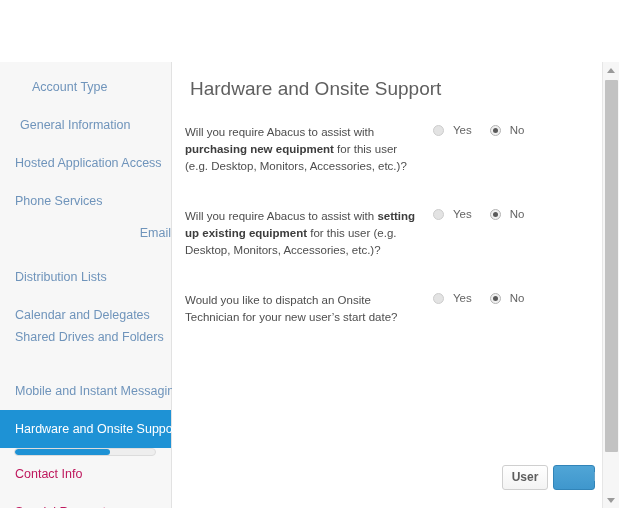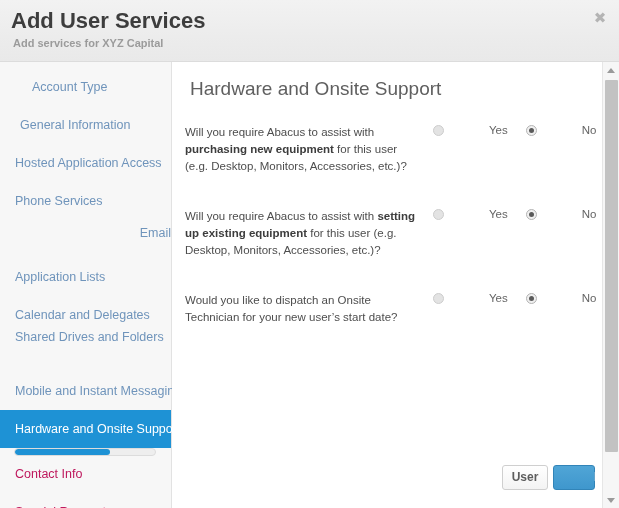--- a/index.html
+++ b/index.html
@@ -164,21 +164,20 @@
     left: 248px;
     top: 0;
     display: flex;
     align-items: center;
   }
   .radio-opt {
     display: flex;
     align-items: center;
     cursor: pointer;
     margin-right: 18px;
-    gap: 36px;
   }
   .radio-opt:last-child { margin-right: 0; }
   .radio-dot {
     width: 11px;
     height: 11px;
     border-radius: 50%;
     background: #e3e3e3;
     border: 1px solid #cdcdcd;
     box-sizing: border-box;
     position: relative;
@@ -268,46 +267,41 @@
     background: #c2c2c2;
     border-radius: 1px;
     cursor: pointer;
   }
 </style>
 </head>
 <body>
 
 <div class="modal">
 
-  <div class="modal-header">
-    <div class="modal-title">Add User Services</div>
-    <div class="modal-subtitle">Add services for XYZ Capital</div>
-    <div class="close-btn">✖</div>
-  </div>
 
   <div class="modal-body">
 
     <div class="sidebar" id="sidebar">
         <div class="nav-item" style="top: 6px; padding-left: 32px;">
           <span>Account Type</span>
         </div>
         <div class="nav-item" style="top: 44px; padding-left: 20px;">
           <span>General Information</span>
         </div>
         <div class="nav-item" style="top: 82px;">
           <span>Hosted Application Access</span>
         </div>
         <div class="nav-item" style="top: 120px;">
           <span>Phone Services</span>
         </div>
         <div class="nav-item" style="top: 152px; justify-content: flex-end;">
           <span>Email</span>
         </div>
         <div class="nav-item" style="top: 196px;">
-          <span>Application Lists</span>
+          <span>Distribution Lists</span>
         </div>
         <div class="nav-item" style="top: 234px;">
           <span>Calendar and Delegates</span>
         </div>
         <div class="nav-item" style="top: 256px;">
           <span>Shared Drives and Folders</span>
         </div>
         <div class="nav-item" style="top: 310px;">
           <span>Mobile and Instant Messaging</span>
         </div>

